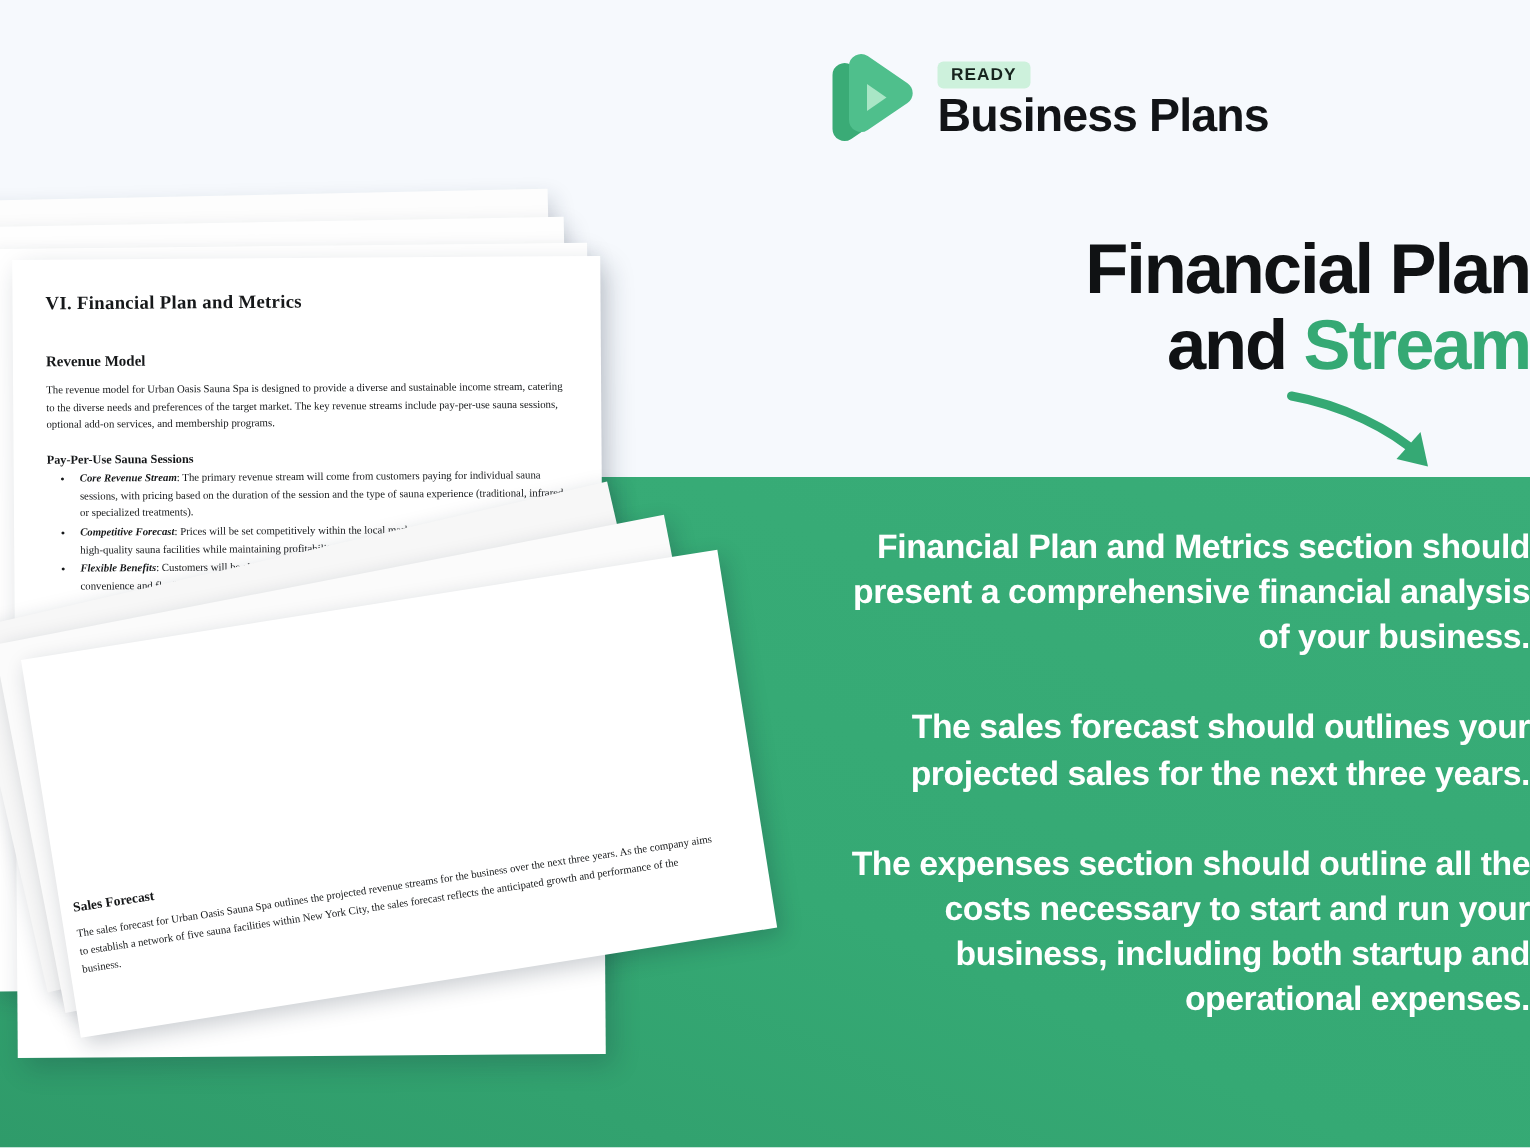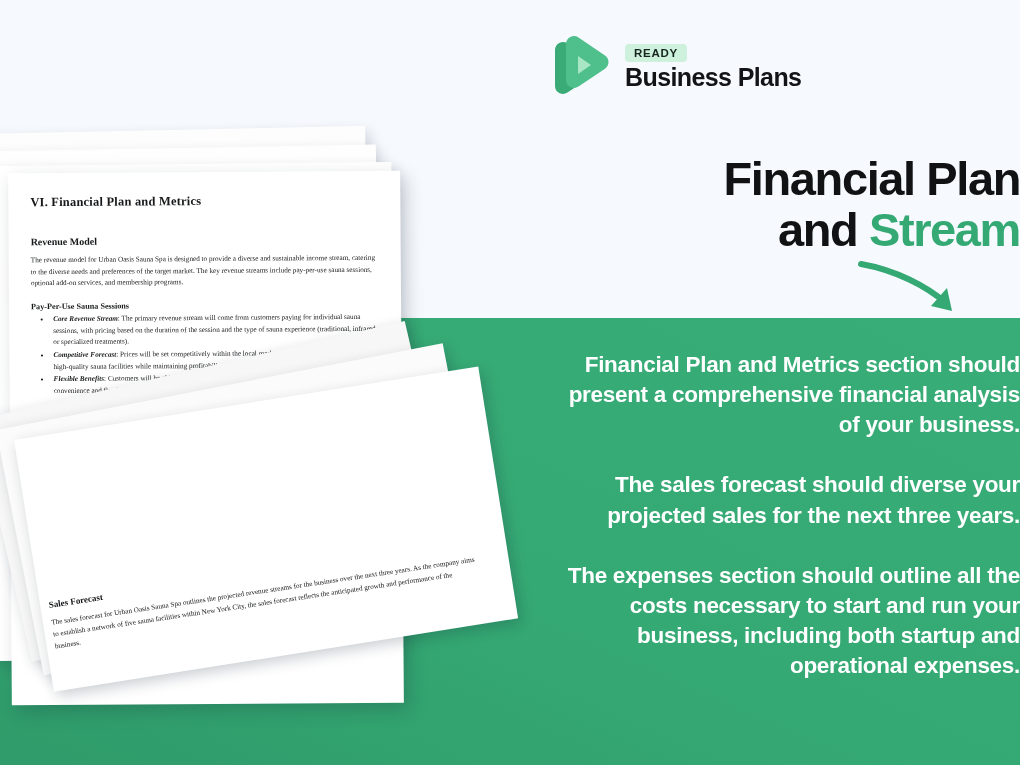--- a/index.html
+++ b/index.html
@@ -189,21 +189,21 @@
     align-self:flex-start;
     background:#cdf1dc;
     color:#17241e;
     font-size:11.5px;
     font-weight:bold;
     letter-spacing:.7px;
     padding:3px 9px 3px 9px;
     border-radius:4px;
   }
   .brand-name {
-    font-size:25px;
+    font-size:31px;
     font-weight:bold;
     color:#121417;
     letter-spacing:-0.6px;
     line-height:1.05;
   }
 
   
   .headline {
     margin-top:54px;
     font-size:47px;
@@ -330,16 +330,16 @@
 
   <div class="arrow-wrap">
     <svg width="130" height="70" viewBox="0 0 130 70">
       <path d="M6 6 C 40 12, 72 28, 92 46" stroke="#35a974" stroke-width="6" fill="none" stroke-linecap="round"></path>
       <path d="M76 48 L97 53 L92 30 Z" fill="#35a974"></path>
     </svg>
   </div>
 
   <div class="green-panel">
     <p>Financial Plan and Metrics section should present a comprehensive financial analysis of your business.</p>
-    <p>The sales forecast should diverse your projected sales for the next three years.</p>
+    <p>The sales forecast should outlines your projected sales for the next three years.</p>
     <p>The expenses section should outline all the costs necessary to start and run your business, including both startup and operational expenses.</p>
   </div>
 </div>
 
 </body></html>

